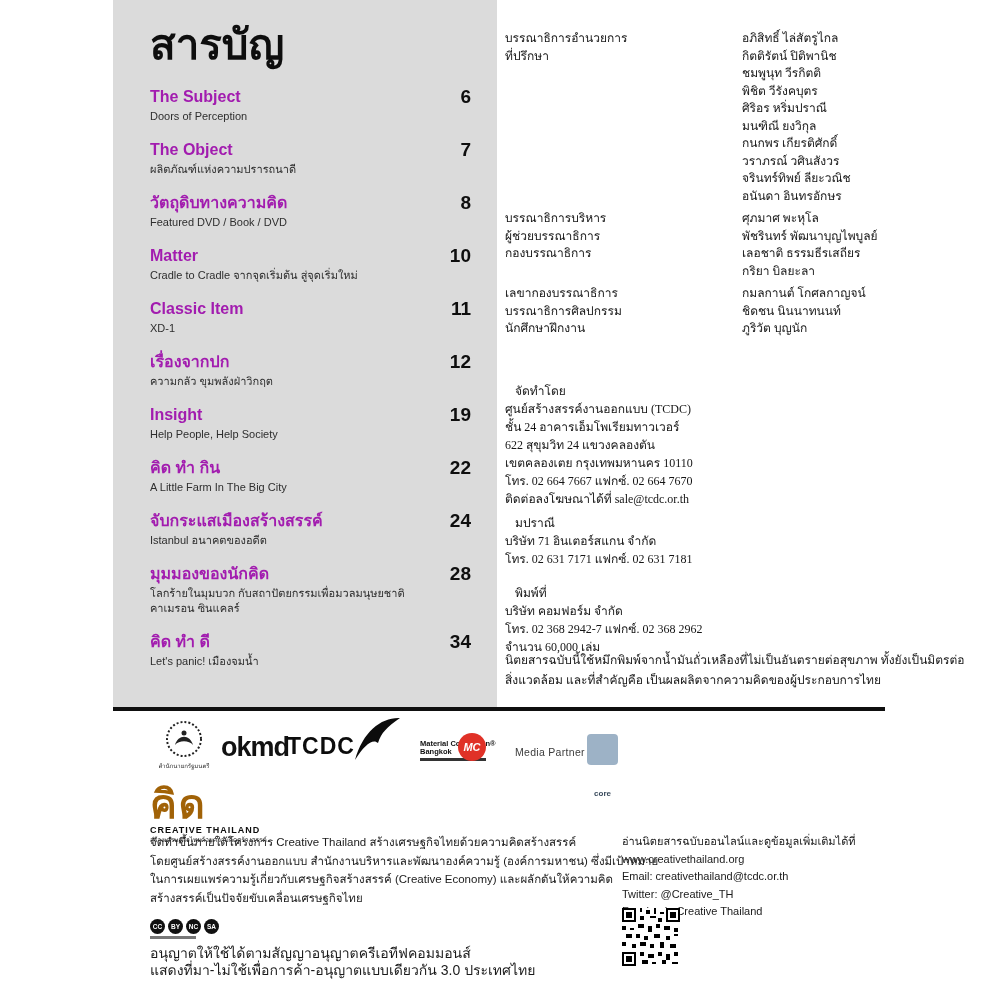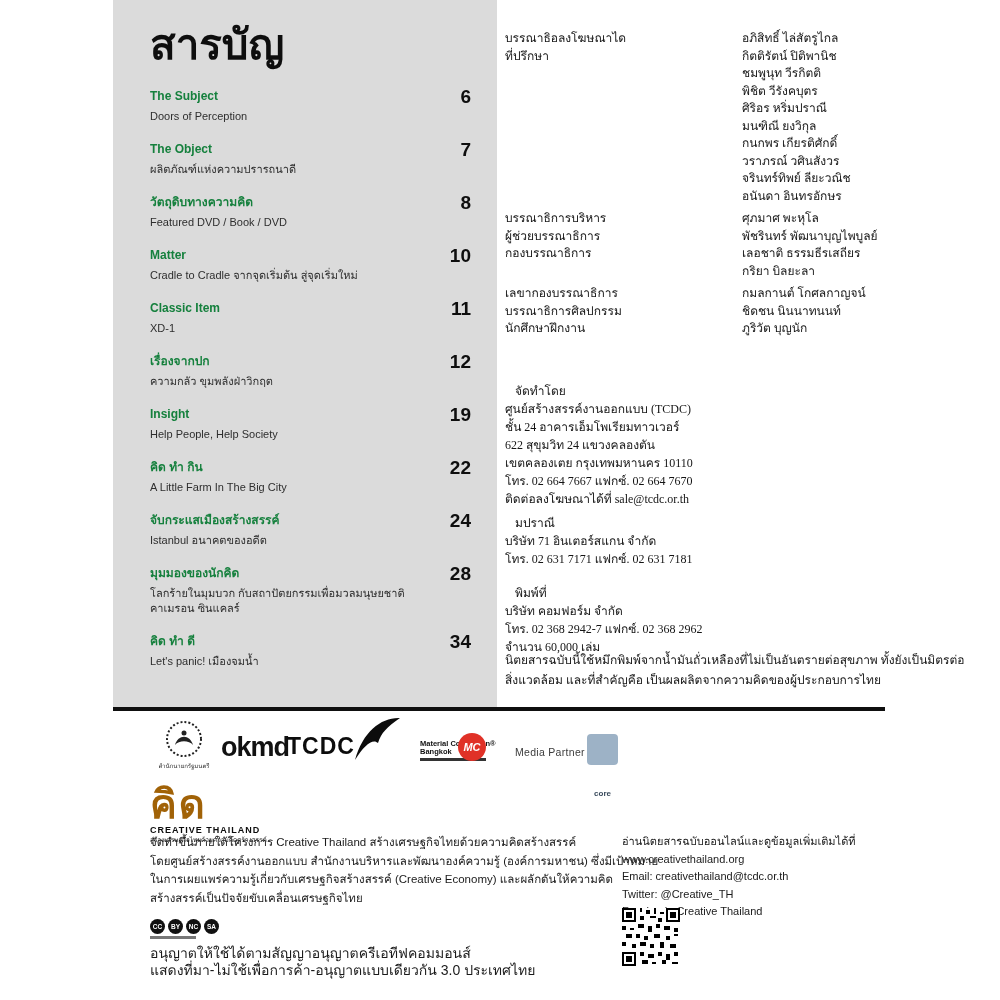--- a/index.html
+++ b/index.html
@@ -5,21 +5,21 @@
   html,body{margin:0;padding:0;background:#ffffff;}
   #page{position:relative;width:1000px;height:1000px;background:#ffffff;overflow:hidden;
         font-family:"Liberation Sans",sans-serif;color:#141414;}
 
   
   #toc-panel{position:absolute;left:113px;top:0;width:384px;height:707px;
              background:#dbdbdb;box-sizing:border-box;padding:18px 26px 0 37px;}
   .toc-title-main{font-size:42px;font-weight:800;line-height:50px;margin:2px 0 14px;color:#0e0e0e;}
   .toc-entry{display:flex;margin-bottom:13px;}
   .toc-text{flex:1;min-width:0;}
-  .toc-entry-title{font-size:12px;font-weight:800;line-height:25px;color:#15803d;white-space:nowrap;}
+  .toc-entry-title{font-size:16px;font-weight:800;line-height:25px;color:#a21caf;white-space:nowrap;}
   .toc-sub{font-size:11px;line-height:15px;color:#2e2e2e;white-space:nowrap;}
   .toc-page{width:42px;text-align:right;font-size:19px;font-weight:800;color:#0e0e0e;padding-top:2px;}
 
   
   #right-col{position:absolute;left:505px;top:0;width:470px;height:707px;}
   #masthead{position:absolute;left:0;top:30px;width:470px;
             font-family:"Liberation Serif","DejaVu Serif",serif;font-size:12px;}
   .mast-group + .mast-group{margin-top:5px;}
   .mast-row{display:flex;line-height:17.5px;}
   .mast-label{width:237px;white-space:nowrap;}
@@ -193,21 +193,21 @@
         </div>
       </div>
   </div>
 
   <div id="right-col">
 
     <div id="masthead">
       <div class="mast-group">
 
           <div class="mast-row">
-            <div class="mast-label">บรรณาธิอลงโฆษณาได</div>
+            <div class="mast-label">บรรณาธิการอำนวยการ</div>
             <div class="mast-name">อภิสิทธิ์ ไล่สัตรูไกล</div>
           </div>
 
           <div class="mast-row">
             <div class="mast-label">ที่ปรึกษา</div>
             <div class="mast-name">กิตติรัตน์ ปิติพานิช</div>
           </div>
 
           <div class="mast-row">
             <div class="mast-label"></div>

